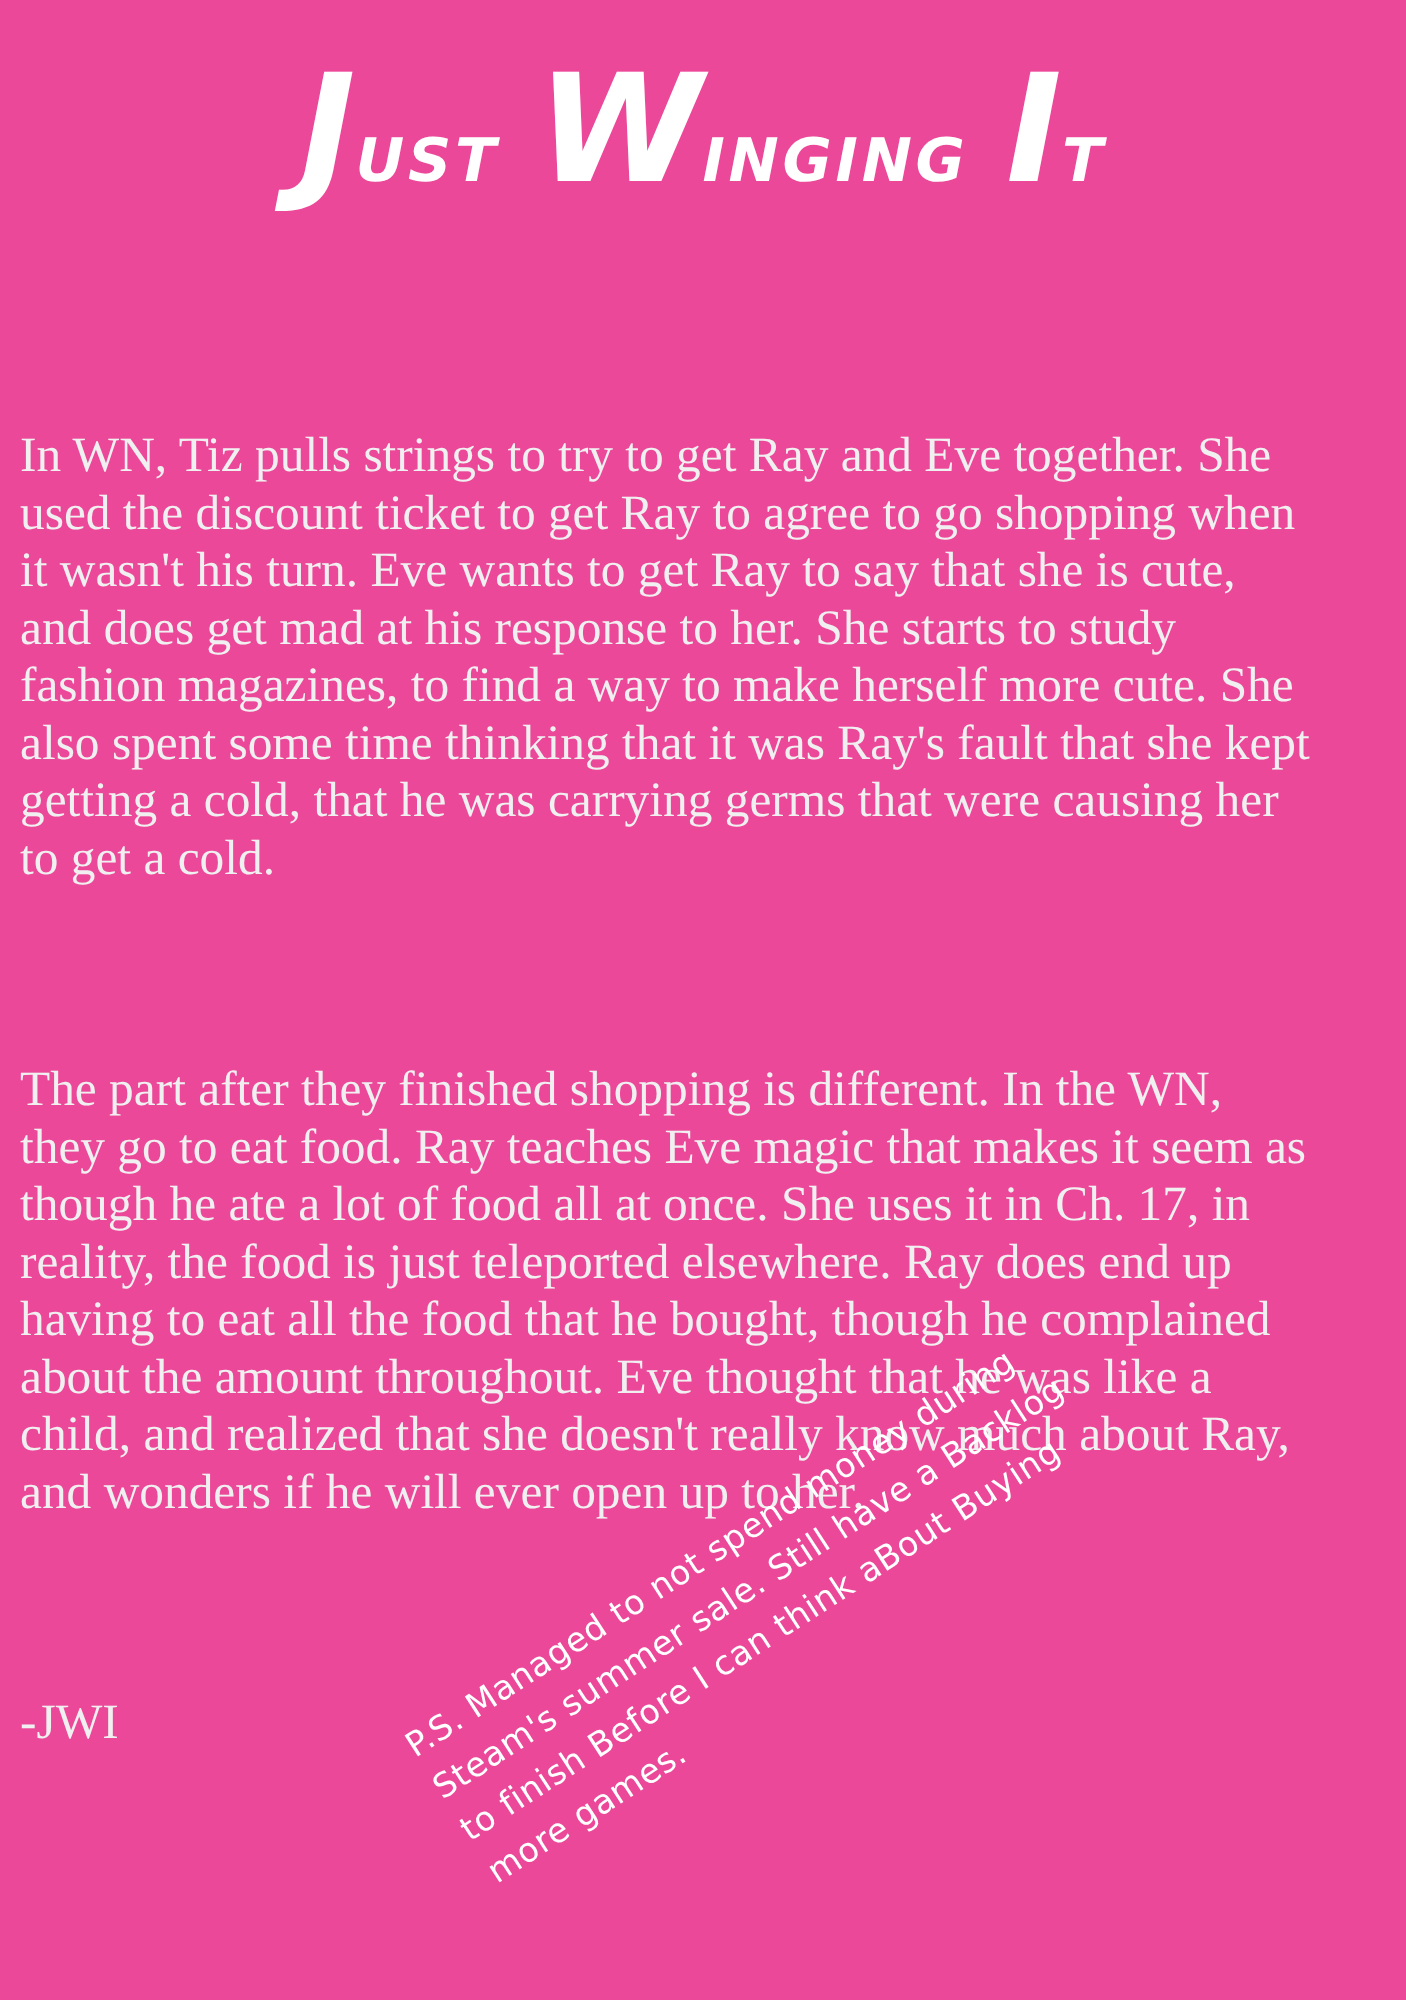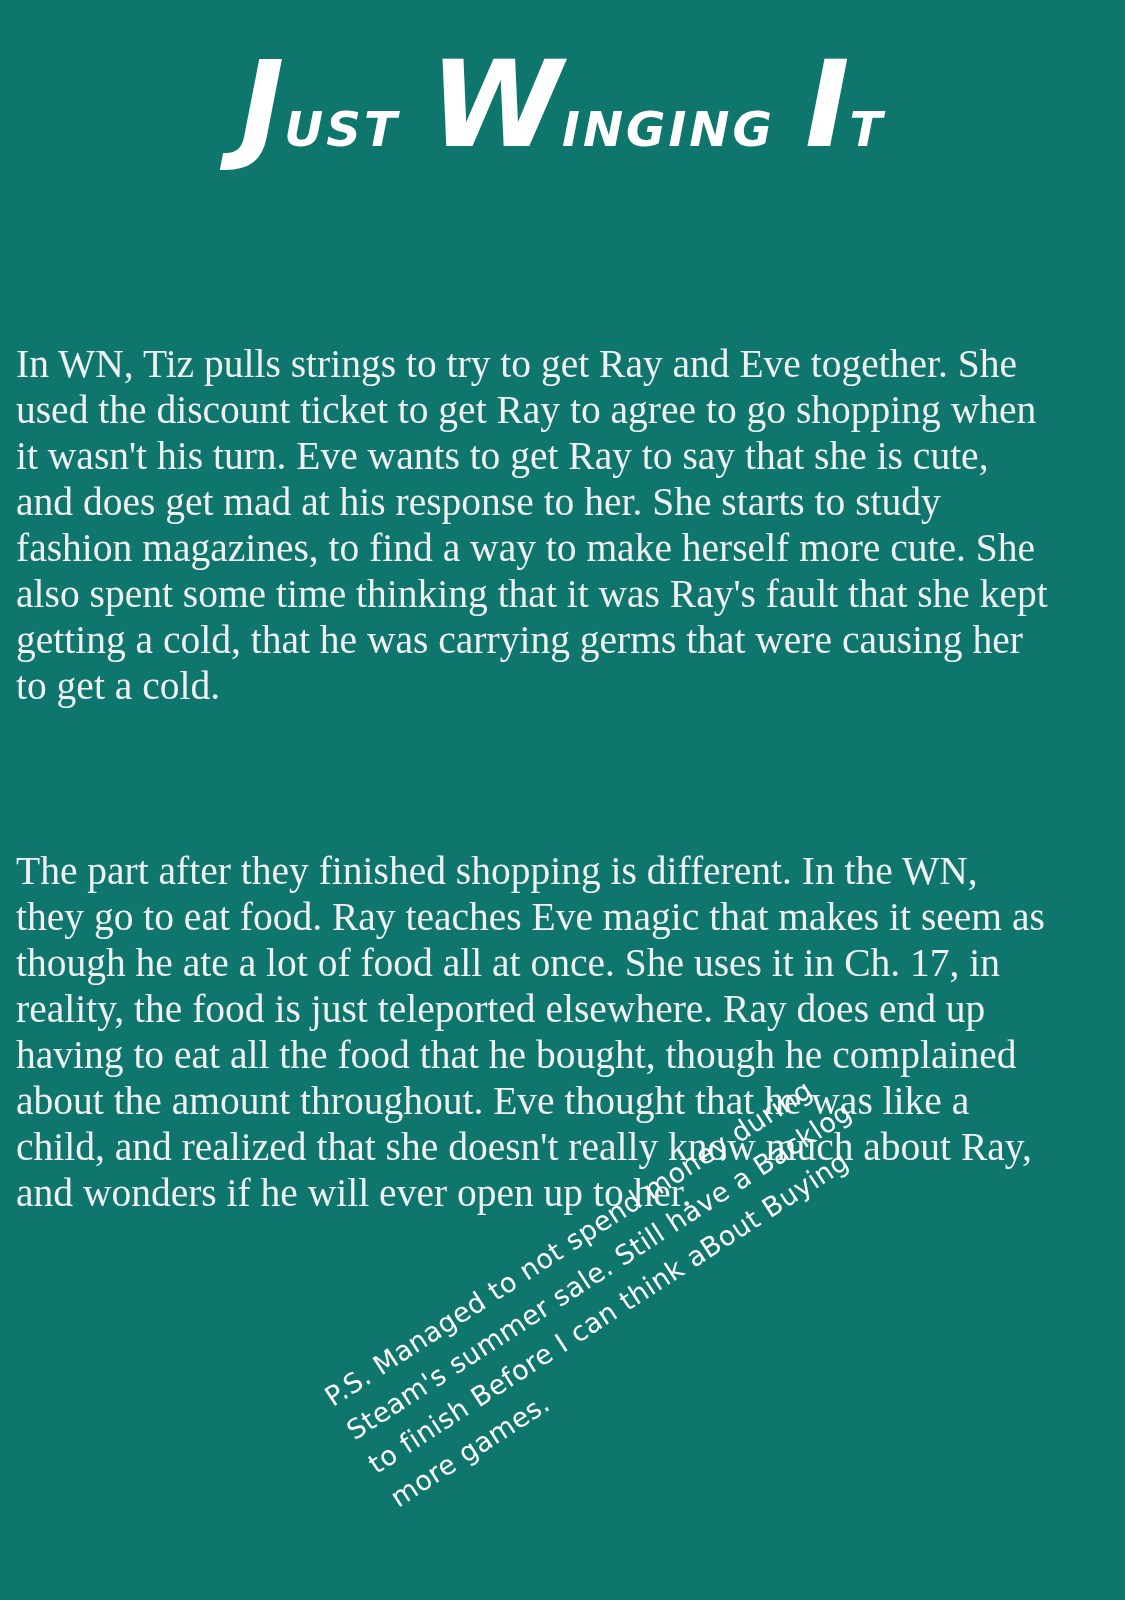--- a/index.html
+++ b/index.html
@@ -4,21 +4,21 @@
 <style>
   html, body {
     margin: 0;
     padding: 0;
     background: #000;
   }
   .page {
     position: relative;
     width: 1125px;
     height: 1600px;
-    background: #0f766e;
+    background: #ec4899;
     overflow: hidden;
     font-family: "Liberation Serif", serif;
   }
 
   
   .title {
     position: absolute;
     top: 30px;
     left: 0;
     right: 0;
@@ -97,20 +97,21 @@
 getting a cold, that he was carrying germs that were causing her
 to get a cold.</p>
     <p>The part after they finished shopping is different. In the WN,
 they go to eat food. Ray teaches Eve magic that makes it seem as
 though he ate a lot of food all at once. She uses it in Ch. 17, in
 reality, the food is just teleported elsewhere. Ray does end up
 having to eat all the food that he bought, though he complained
 about the amount throughout. Eve thought that he was like a
 child, and realized that she doesn't really know much about Ray,
 and wonders if he will ever open up to her.</p>
+    <p>-JWI</p>
   </main>
 
   <div class="ps-note">P.S. Managed to not spend money during
 Steam's summer sale. Still have a Backlog
 to finish Before I can think aBout Buying
 more games.</div>
 
 
 </div>
 

